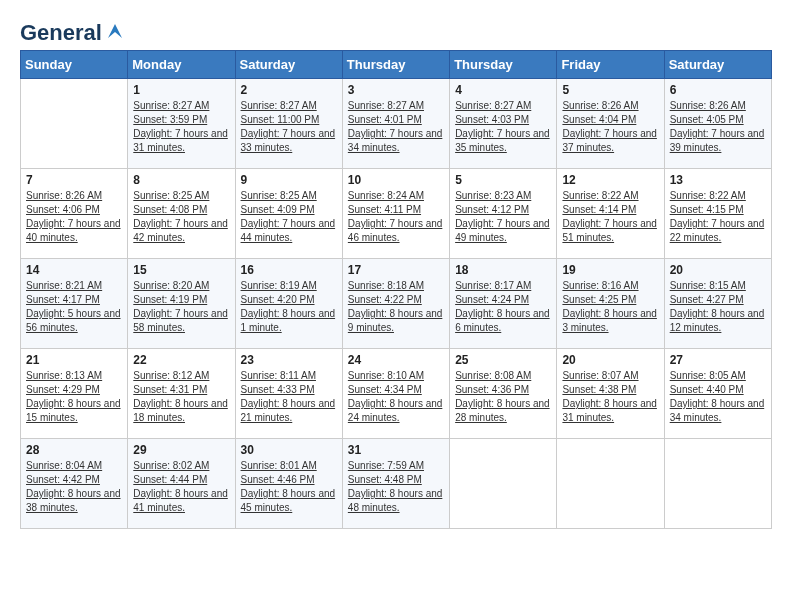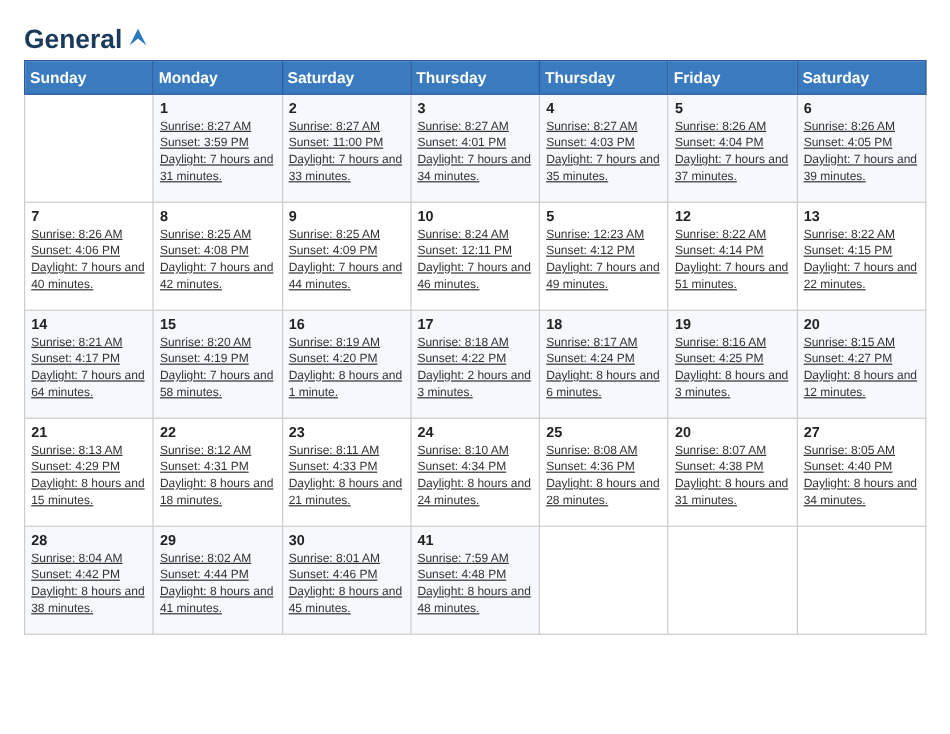--- a/index.html
+++ b/index.html
@@ -174,28 +174,28 @@
         <div class="cell-content">
           <div>Sunrise: 8:25 AM</div>
           <div>Sunset: 4:09 PM</div>
           <div>Daylight: 7 hours and 44 minutes.</div>
         </div>
       </td>
         <td>
         <span class="day-number">10</span>
         <div class="cell-content">
           <div>Sunrise: 8:24 AM</div>
-          <div>Sunset: 12:11 PM</div>
+          <div>Sunset: 4:11 PM</div>
           <div>Daylight: 7 hours and 46 minutes.</div>
         </div>
       </td>
         <td>
         <span class="day-number">5</span>
         <div class="cell-content">
-          <div>Sunrise: 12:23 AM</div>
+          <div>Sunrise: 8:23 AM</div>
           <div>Sunset: 4:12 PM</div>
           <div>Daylight: 7 hours and 49 minutes.</div>
         </div>
       </td>
         <td>
         <span class="day-number">12</span>
         <div class="cell-content">
           <div>Sunrise: 8:22 AM</div>
           <div>Sunset: 4:14 PM</div>
           <div>Daylight: 7 hours and 51 minutes.</div>
@@ -209,21 +209,21 @@
           <div>Daylight: 7 hours and 22 minutes.</div>
         </div>
       </td>
       </tr>
       <tr>
         <td>
         <span class="day-number">14</span>
         <div class="cell-content">
           <div>Sunrise: 8:21 AM</div>
           <div>Sunset: 4:17 PM</div>
-          <div>Daylight: 7 hours and 64 minutes.</div>
+          <div>Daylight: 5 hours and 56 minutes.</div>
         </div>
       </td>
         <td>
         <span class="day-number">15</span>
         <div class="cell-content">
           <div>Sunrise: 8:20 AM</div>
           <div>Sunset: 4:19 PM</div>
           <div>Daylight: 7 hours and 58 minutes.</div>
         </div>
       </td>
@@ -233,21 +233,21 @@
           <div>Sunrise: 8:19 AM</div>
           <div>Sunset: 4:20 PM</div>
           <div>Daylight: 8 hours and 1 minute.</div>
         </div>
       </td>
         <td>
         <span class="day-number">17</span>
         <div class="cell-content">
           <div>Sunrise: 8:18 AM</div>
           <div>Sunset: 4:22 PM</div>
-          <div>Daylight: 2 hours and 3 minutes.</div>
+          <div>Daylight: 8 hours and 9 minutes.</div>
         </div>
       </td>
         <td>
         <span class="day-number">18</span>
         <div class="cell-content">
           <div>Sunrise: 8:17 AM</div>
           <div>Sunset: 4:24 PM</div>
           <div>Daylight: 8 hours and 6 minutes.</div>
         </div>
       </td>
@@ -345,21 +345,21 @@
       </td>
         <td>
         <span class="day-number">30</span>
         <div class="cell-content">
           <div>Sunrise: 8:01 AM</div>
           <div>Sunset: 4:46 PM</div>
           <div>Daylight: 8 hours and 45 minutes.</div>
         </div>
       </td>
         <td>
-        <span class="day-number">41</span>
+        <span class="day-number">31</span>
         <div class="cell-content">
           <div>Sunrise: 7:59 AM</div>
           <div>Sunset: 4:48 PM</div>
           <div>Daylight: 8 hours and 48 minutes.</div>
         </div>
       </td>
         <td class="empty-cell"></td>
         <td class="empty-cell"></td>
         <td class="empty-cell"></td>
       </tr>

